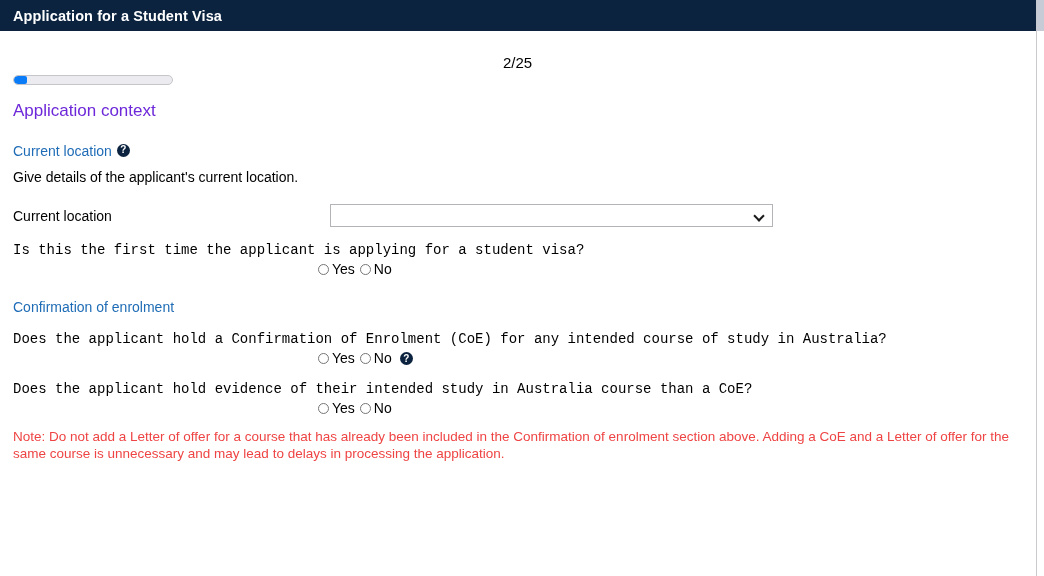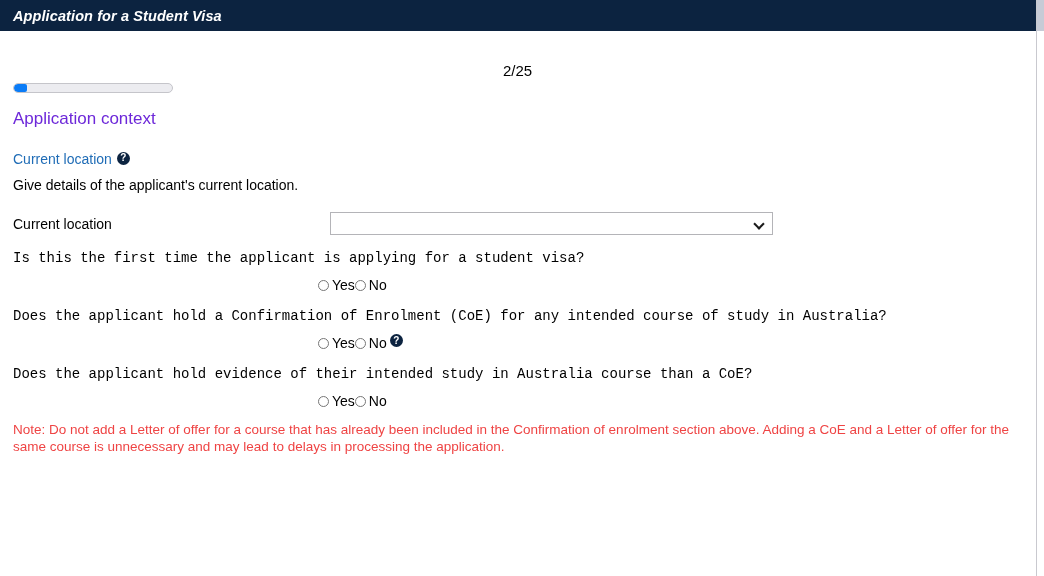--- a/index.html
+++ b/index.html
@@ -19,21 +19,20 @@
   
   .titlebar {
     position: absolute;
     top: 0;
     left: 0;
     width: 1036px;
     height: 31px;
     background: #0c2340;
     display: flex;
     align-items: center;
-    font-style: italic;
   }
   .titlebar-text {
     color: #ffffff;
     font-size: 14.5px;
     font-weight: bold;
     padding-left: 13px;
     letter-spacing: 0.1px;
   }
 
   
@@ -56,21 +55,21 @@
     background: #c7cbd6;
   }
 
   
   .content {
     position: absolute;
     top: 31px;
     left: 0;
     width: 1036px;
     height: 545px;
-    padding: 16px 13px;
+    padding: 8px 13px;
     box-sizing: border-box;
   }
 
   
   .progress-row {
     position: relative;
     height: 50px;
   }
   .page-counter {
     position: absolute;
@@ -199,23 +198,24 @@
 
   
   .question {
     font-size: 14px;
     margin-top: 14px;
     line-height: 18px;
     font-family: Liberation Mono, monospace;
   }
   .radio-row {
     display: flex;
-    align-items: flex-start;
-    margin-top: 10px;
+    align-items: flex-end;
+    margin-top: 2px;
     padding-left: 305px;
+    gap: 5px;
     font-size: 14px;
   }
   .radio-opt {
     display: inline-flex;
     align-items: center;
     gap: 3px;
   }
   .radio-circle {
     width: 11px;
     height: 11px;
@@ -275,20 +275,23 @@
     <label class="radio-opt">
       <span class="radio-circle"></span>
       <span class="radio-label">Yes</span>
     </label>
     <label class="radio-opt">
       <span class="radio-circle"></span>
       <span class="radio-label">No</span>
     </label>
   </div>
 
+  <div class="h-sub">
+    <span>Confirmation of enrolment</span>
+  </div>
   <div class="question">Does the applicant hold a Confirmation of Enrolment (CoE) for any intended course of study in Australia?</div>
   <div class="radio-row">
     <label class="radio-opt">
       <span class="radio-circle"></span>
       <span class="radio-label">Yes</span>
     </label>
     <label class="radio-opt">
       <span class="radio-circle"></span>
       <span class="radio-label">No</span>
     </label>

